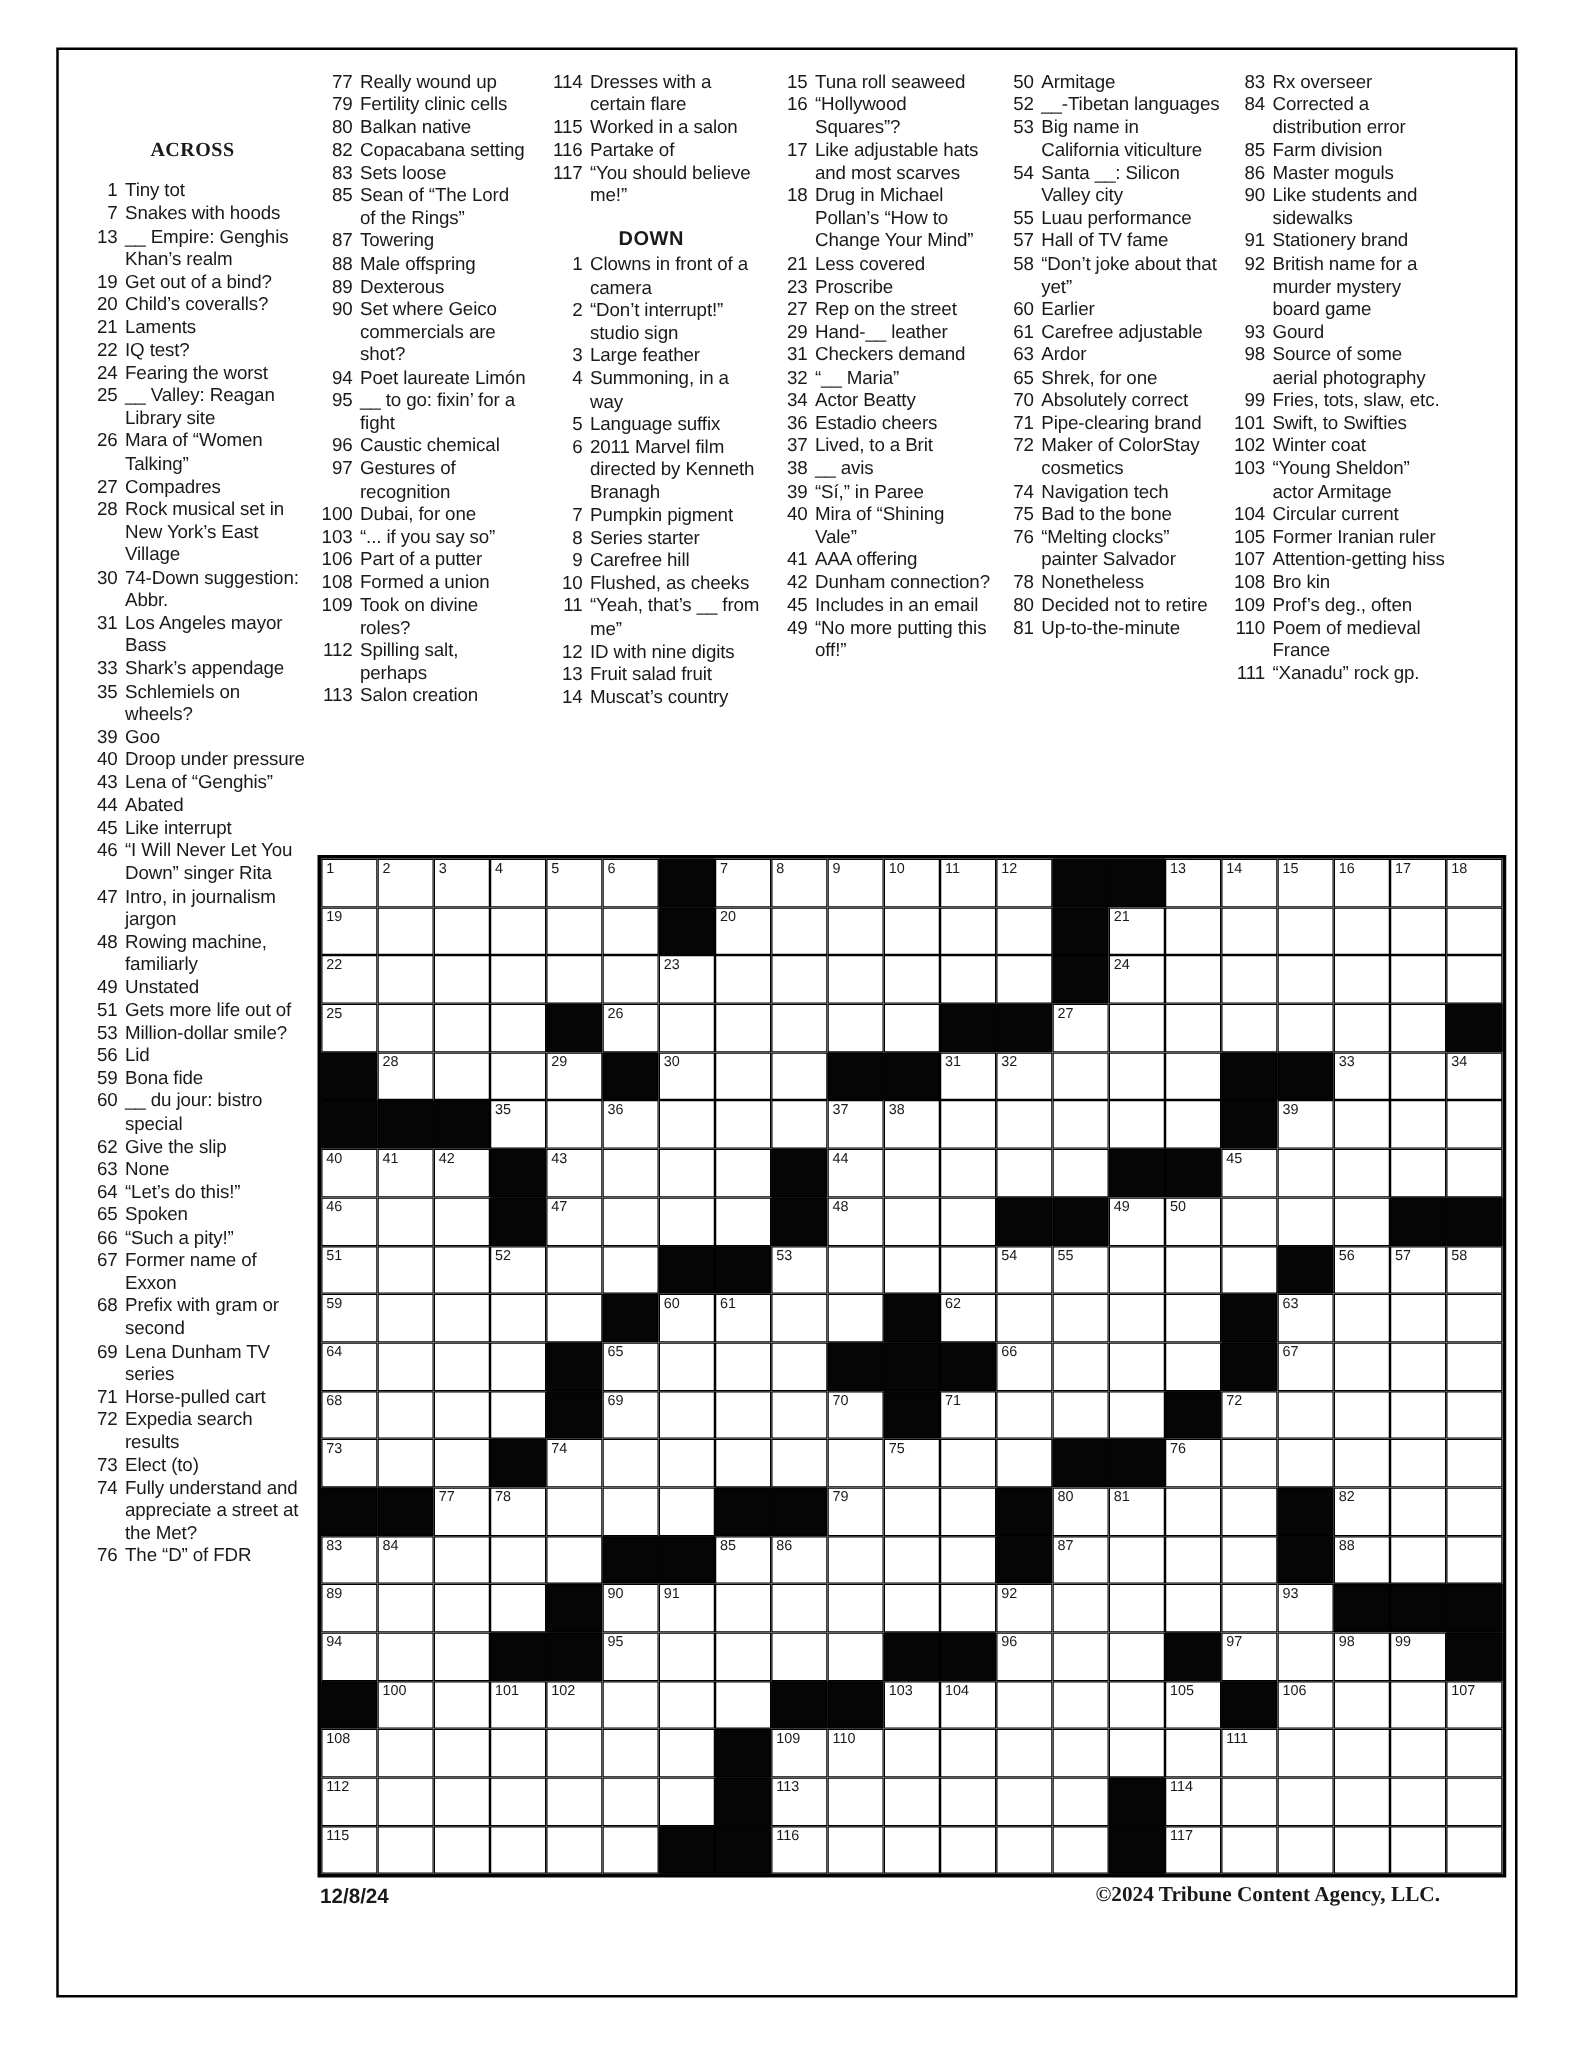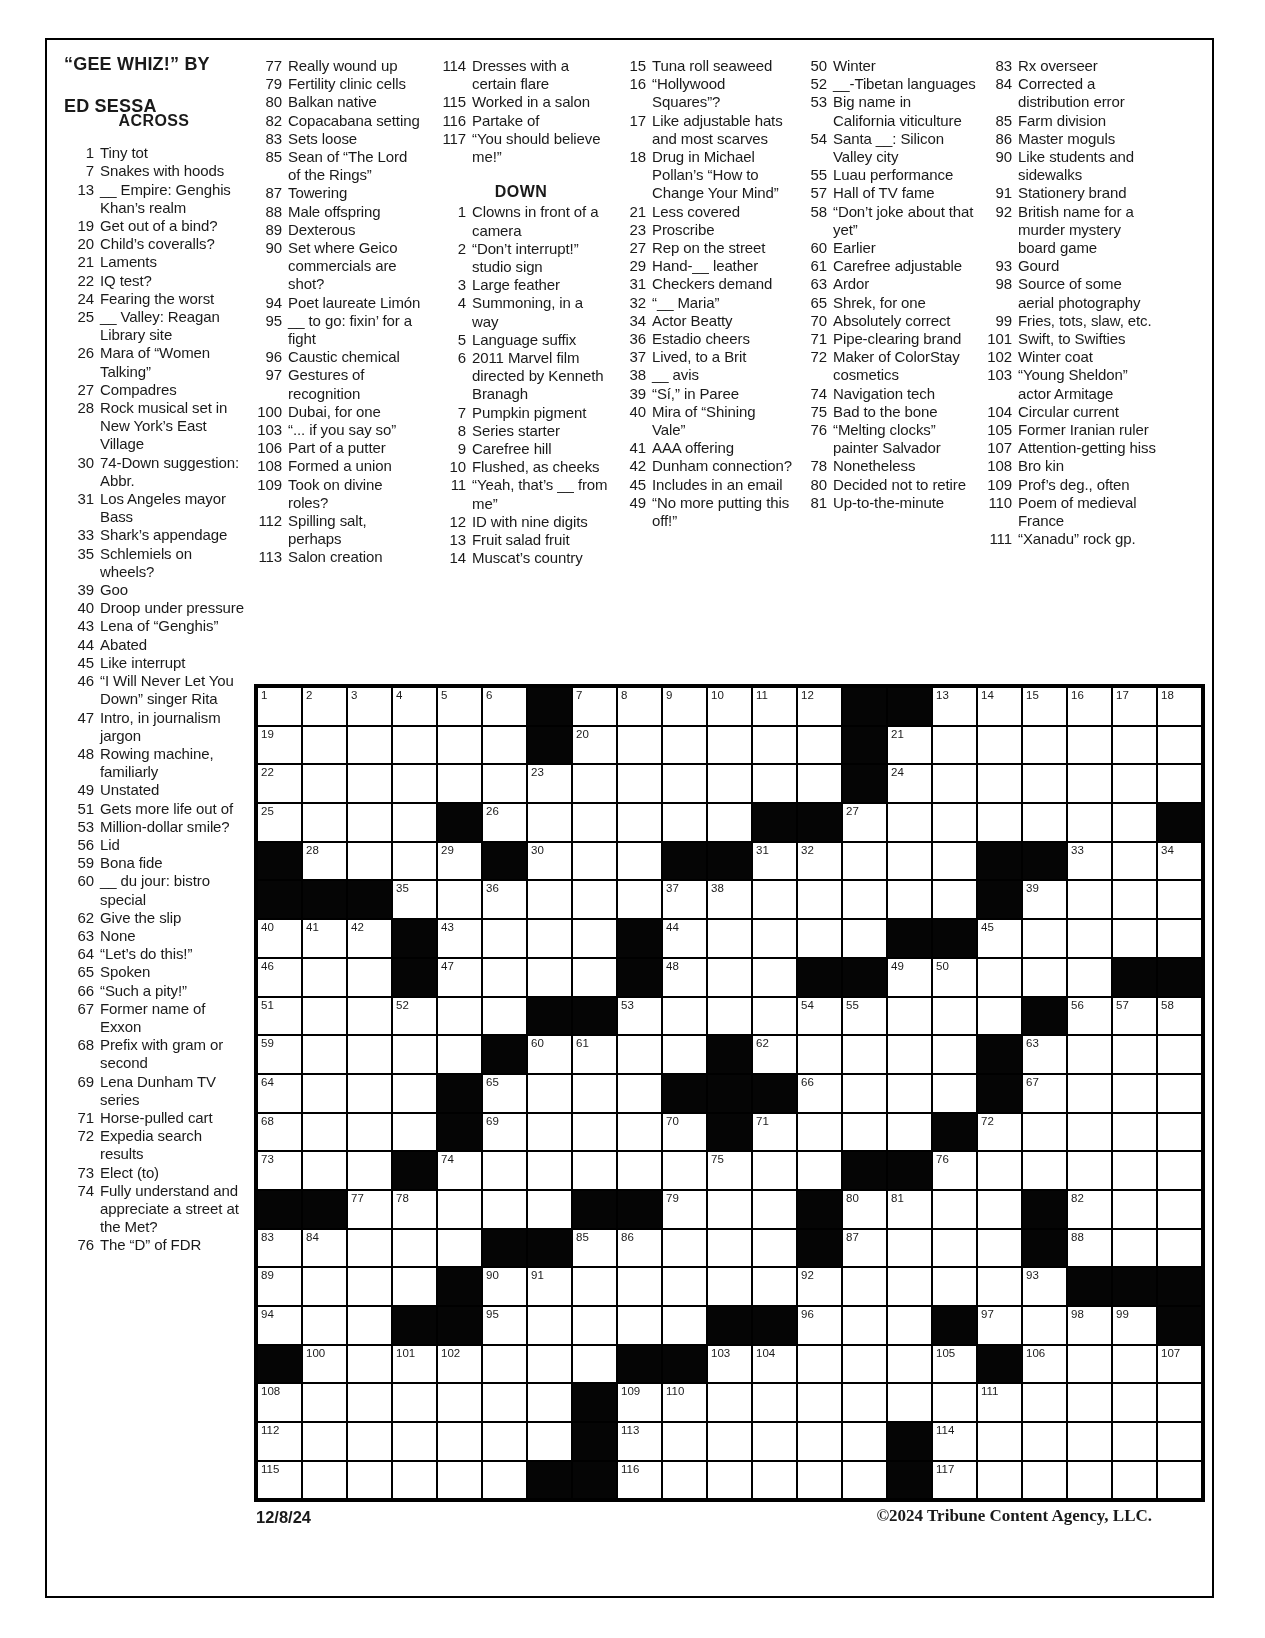--- a/index.html
+++ b/index.html
@@ -20,25 +20,23 @@
   .cell .num{position:absolute;top:1px;left:3px;font-size:11.5px;line-height:12px;}
   .footer-date{position:absolute;left:256px;top:1508px;font-size:16.5px;font-weight:bold;}
   .footer-copy{position:absolute;right:113px;top:1506px;font-size:17px;font-weight:bold;
                font-family:"Liberation Serif",serif;}
 </style>
 </head>
 <body>
 
 <div class="page">
   <div class="frame"></div>
-  <div class="title"><span>“GEE WHIZ!” BY</span><br>
-    <span>ED SESSA</span></div>
   <div id="cols">
       <div class="clue-col" style="left: 64px; top: 112px; width: 180px;">
-        <div class="clue-head" style="margin-bottom: 14px;">ACROSS</div>
+        <div class="clue-head" style="margin-bottom: 14px; font-family: Liberation Serif, serif;">ACROSS</div>
         <div class="clue">
           <span class="cn" style="width: 30px;">1</span>
           <span class="ct">Tiny tot</span>
         </div>
         <div class="clue">
           <span class="cn" style="width: 30px;">7</span>
           <span class="ct">Snakes with hoods</span>
         </div>
         <div class="clue">
           <span class="cn" style="width: 30px;">13</span>
@@ -444,21 +442,21 @@
           <span class="ct">Includes in an email</span>
         </div>
         <div class="clue">
           <span class="cn" style="width: 30px;">49</span>
           <span class="ct">“No more putting this off!”</span>
         </div>
       </div>
       <div class="clue-col" style="left: 799px; top: 57px; width: 178px;">
         <div class="clue">
           <span class="cn" style="width: 28px;">50</span>
-          <span class="ct">Winter</span>
+          <span class="ct">Armitage</span>
         </div>
         <div class="clue">
           <span class="cn" style="width: 28px;">52</span>
           <span class="ct">__-Tibetan languages</span>
         </div>
         <div class="clue">
           <span class="cn" style="width: 28px;">53</span>
           <span class="ct">Big name in California viticulture</span>
         </div>
         <div class="clue">

